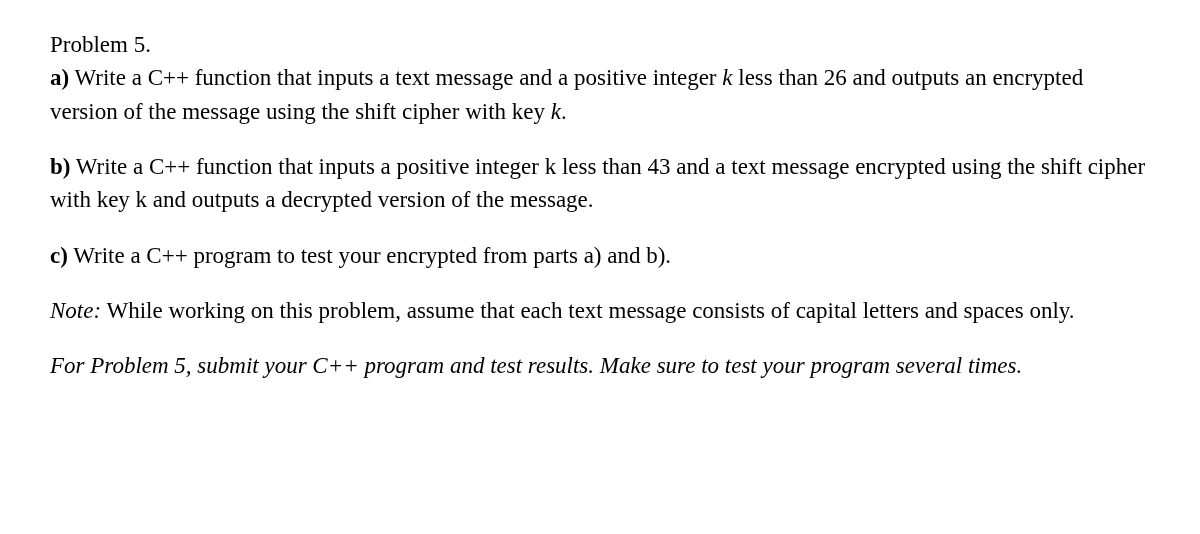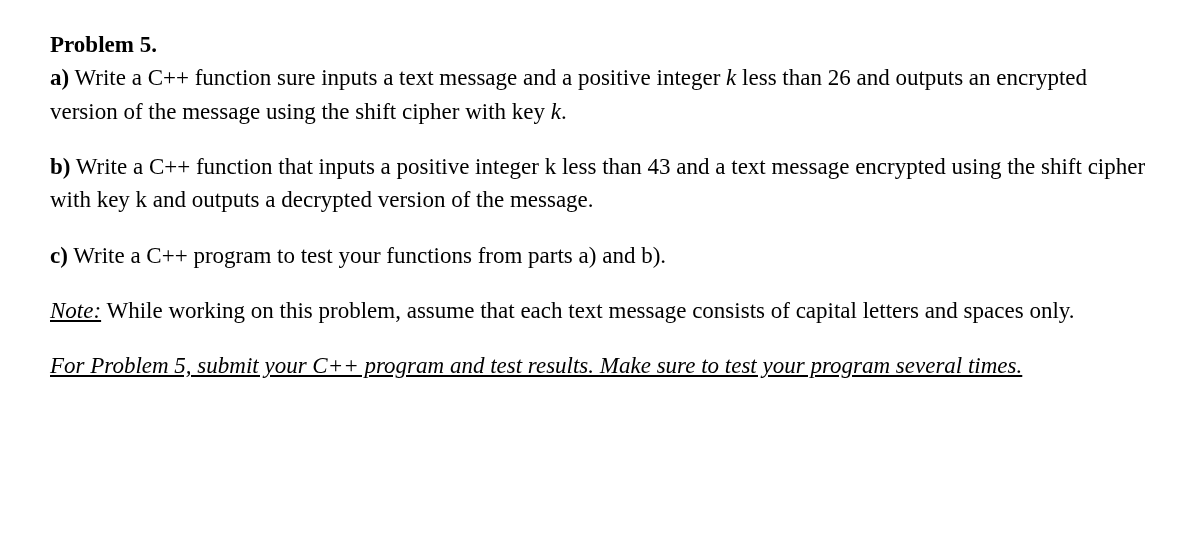--- a/index.html
+++ b/index.html
@@ -20,40 +20,39 @@
     .para {
       margin-bottom: 22px;
     }
     .bold {
       font-weight: bold;
     }
     .italic {
       font-style: italic;
     }
     .underline {
-      text-decoration: underline;
     }
     .problem-title {
-      font-weight: bold;
+      font-weight: normal;
     }
   </style>
 </head>
 <body>
 
 <div class="para">
   <span class="problem-title">Problem 5.</span><br>
-  <span class="bold">a)</span><span> Write a C++ function sure inputs a text message and a positive integer </span><span class="italic">k</span><span> less than 26 and outputs an encrypted version of the message using the shift cipher with key </span><span class="italic">k</span><span>.</span>
+  <span class="bold">a)</span><span> Write a C++ function that inputs a text message and a positive integer </span><span class="italic">k</span><span> less than 26 and outputs an encrypted version of the message using the shift cipher with key </span><span class="italic">k</span><span>.</span>
 </div>
 
 <div class="para">
   <span class="bold">b)</span><span> Write a C++ function that inputs a positive integer k less than 43 and a text message encrypted using the shift cipher with key k and outputs a decrypted version of the message.</span>
 </div>
 
 <div class="para">
-  <span class="bold">c)</span><span> Write a C++ program to test your functions from parts a) and b).</span>
+  <span class="bold">c)</span><span> Write a C++ program to test your encrypted from parts a) and b).</span>
 </div>
 
 <div class="para">
   <span class="italic underline">Note:</span><span> While working on this problem, assume that each text message consists of capital letters and spaces only.</span>
 </div>
 
 <div class="para">
   <span class="italic underline">For Problem 5, submit your C++ program and test results. Make sure to test your program several times.</span>
 </div>
 

